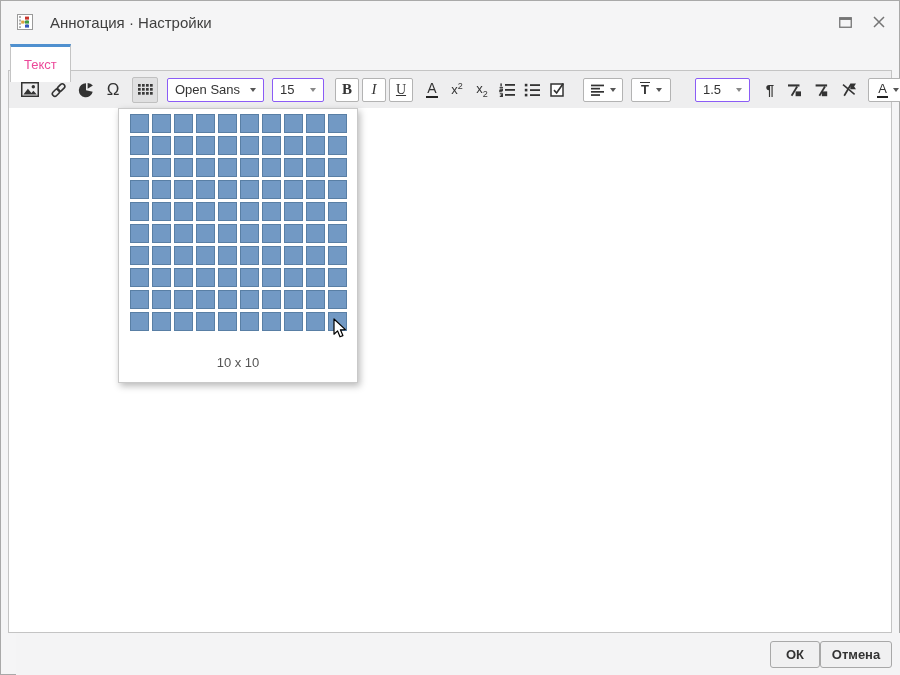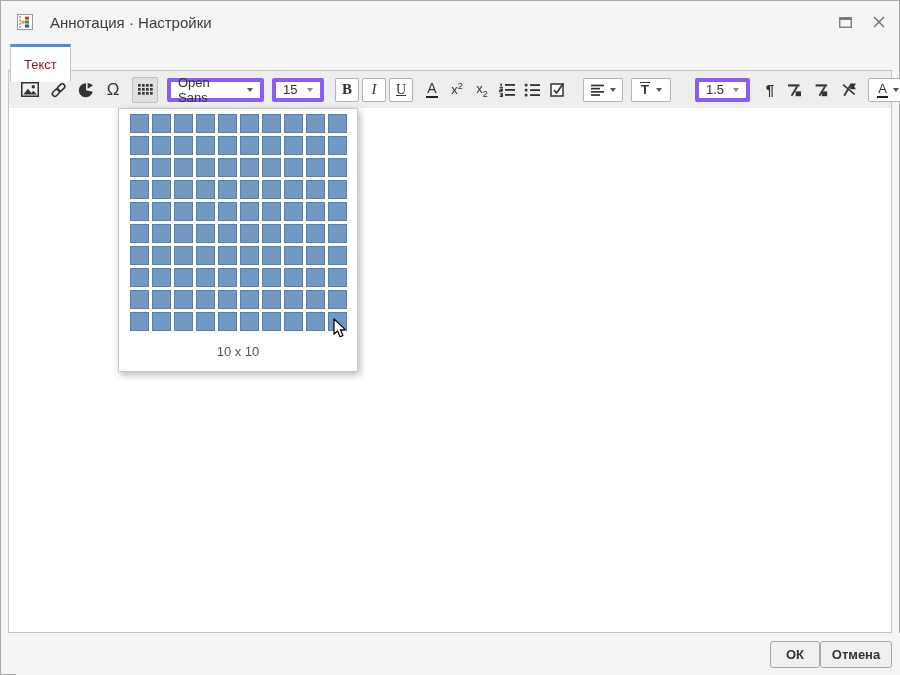--- a/index.html
+++ b/index.html
@@ -14,42 +14,42 @@
   .app-icon{margin-left:17px;width:16px;height:16px;flex:0 0 auto;}
   .title-text{margin-left:9px;font-size:15px;color:#3f3f3f;}
   .win-controls{margin-left:auto;margin-right:12px;display:flex;align-items:center;gap:16px;}
   .win-btn{width:18px;height:18px;display:flex;align-items:center;justify-content:center;cursor:default;}
   
   .tabbar{position:absolute;left:10px;top:44px;height:27px;display:flex;z-index:3;}
   .tab{
     background:#fff;border:1px solid #c4c4c4;border-bottom:none;
     border-top:3px solid var(--accent,#4f90cf);
     padding:0 13px;height:38px;box-sizing:border-box;
-    display:flex;align-items:center;font-size:13px;color:#7f1d1d;
+    display:flex;align-items:center;font-size:13px;color:#ec4899;
   }
   
   .panel{
     position:absolute;left:8px;top:70px;width:884px;height:563px;
     box-sizing:border-box;border:1px solid #c4c4c4;background:#fff;z-index:1;
   }
   .toolbar{
     position:absolute;left:0;top:0;right:0;height:37px;
     background:#eeeeef;display:flex;align-items:center;
     padding:0 0 0 12px;box-sizing:border-box;gap:0;
   }
   .tb{display:flex;align-items:center;justify-content:center;height:24px;color:#333;flex:0 0 auto;cursor:default;}
   .tb.flat{min-width:16px;margin-right:9px;}
   .tb.flat.sp{margin-right:11px;}
   .whitebtn{
     background:#fff;border:1px solid #b3b3b3;border-radius:2px;
     box-sizing:border-box;height:24px;display:flex;align-items:center;justify-content:center;
   }
   .glyphbtn{width:24px;margin-right:3px;font-family:"Liberation Serif",serif;font-size:15px;}
   .combo{
-    background:#fff;border:4px solid #8b5cf6;border-radius:2px;height:24px;
+    background:#fff;border:1px solid #8b5cf6;border-radius:2px;height:24px;
     box-sizing:border-box;display:flex;align-items:center;justify-content:space-between;
     padding:0 7px;font-size:13px;color:#333;
   }
   .caret{width:0;height:0;border-left:3.5px solid transparent;border-right:3.5px solid transparent;border-top:4px solid #555;margin-left:6px;}
   .caret.lt{border-top-color:#888;}
   .grid-btn{
     width:26px;height:26px;margin-right:3px;
     background:#e0e0e1;border:1px solid #c0c0c0;border-radius:2px;box-sizing:border-box;
     display:flex;align-items:center;justify-content:center;
   }
@@ -63,21 +63,21 @@
   
   .picker{
     position:absolute;left:109px;top:37px;width:238px;
     background:#fff;border:1px solid #c9c9c9;
     box-shadow:2px 3px 7px rgba(0,0,0,.28);
     padding:5px 0 12px 0;z-index:5;
   }
   .grid{width:217px;margin:0 auto;display:flex;flex-direction:column;gap:3px;}
   .grow{display:flex;gap:3px;}
   .cell{width:19px;height:19px;box-sizing:border-box;background:var(--cell,#7299c4);border:1px solid rgba(70,105,140,.55);}
-  .picker-label{margin-top:13px;text-align:center;font-size:13px;color:#555;}
+  .picker-label{margin-top:24px;text-align:center;font-size:13px;color:#555;}
   .cursor{position:absolute;left:214px;top:209px;z-index:6;}
   
   .footer{
     position:absolute;left:16px;bottom:0;width:100%;height:42px;
     display:flex;align-items:center;justify-content:flex-end;gap:0;
     padding-right:24px;box-sizing:border-box;background:#f4f4f5;
   }
   .btn{
     height:27px;box-sizing:border-box;background:#f0f0f1;
     border:1px solid #a8a8a8;border-radius:3px;

